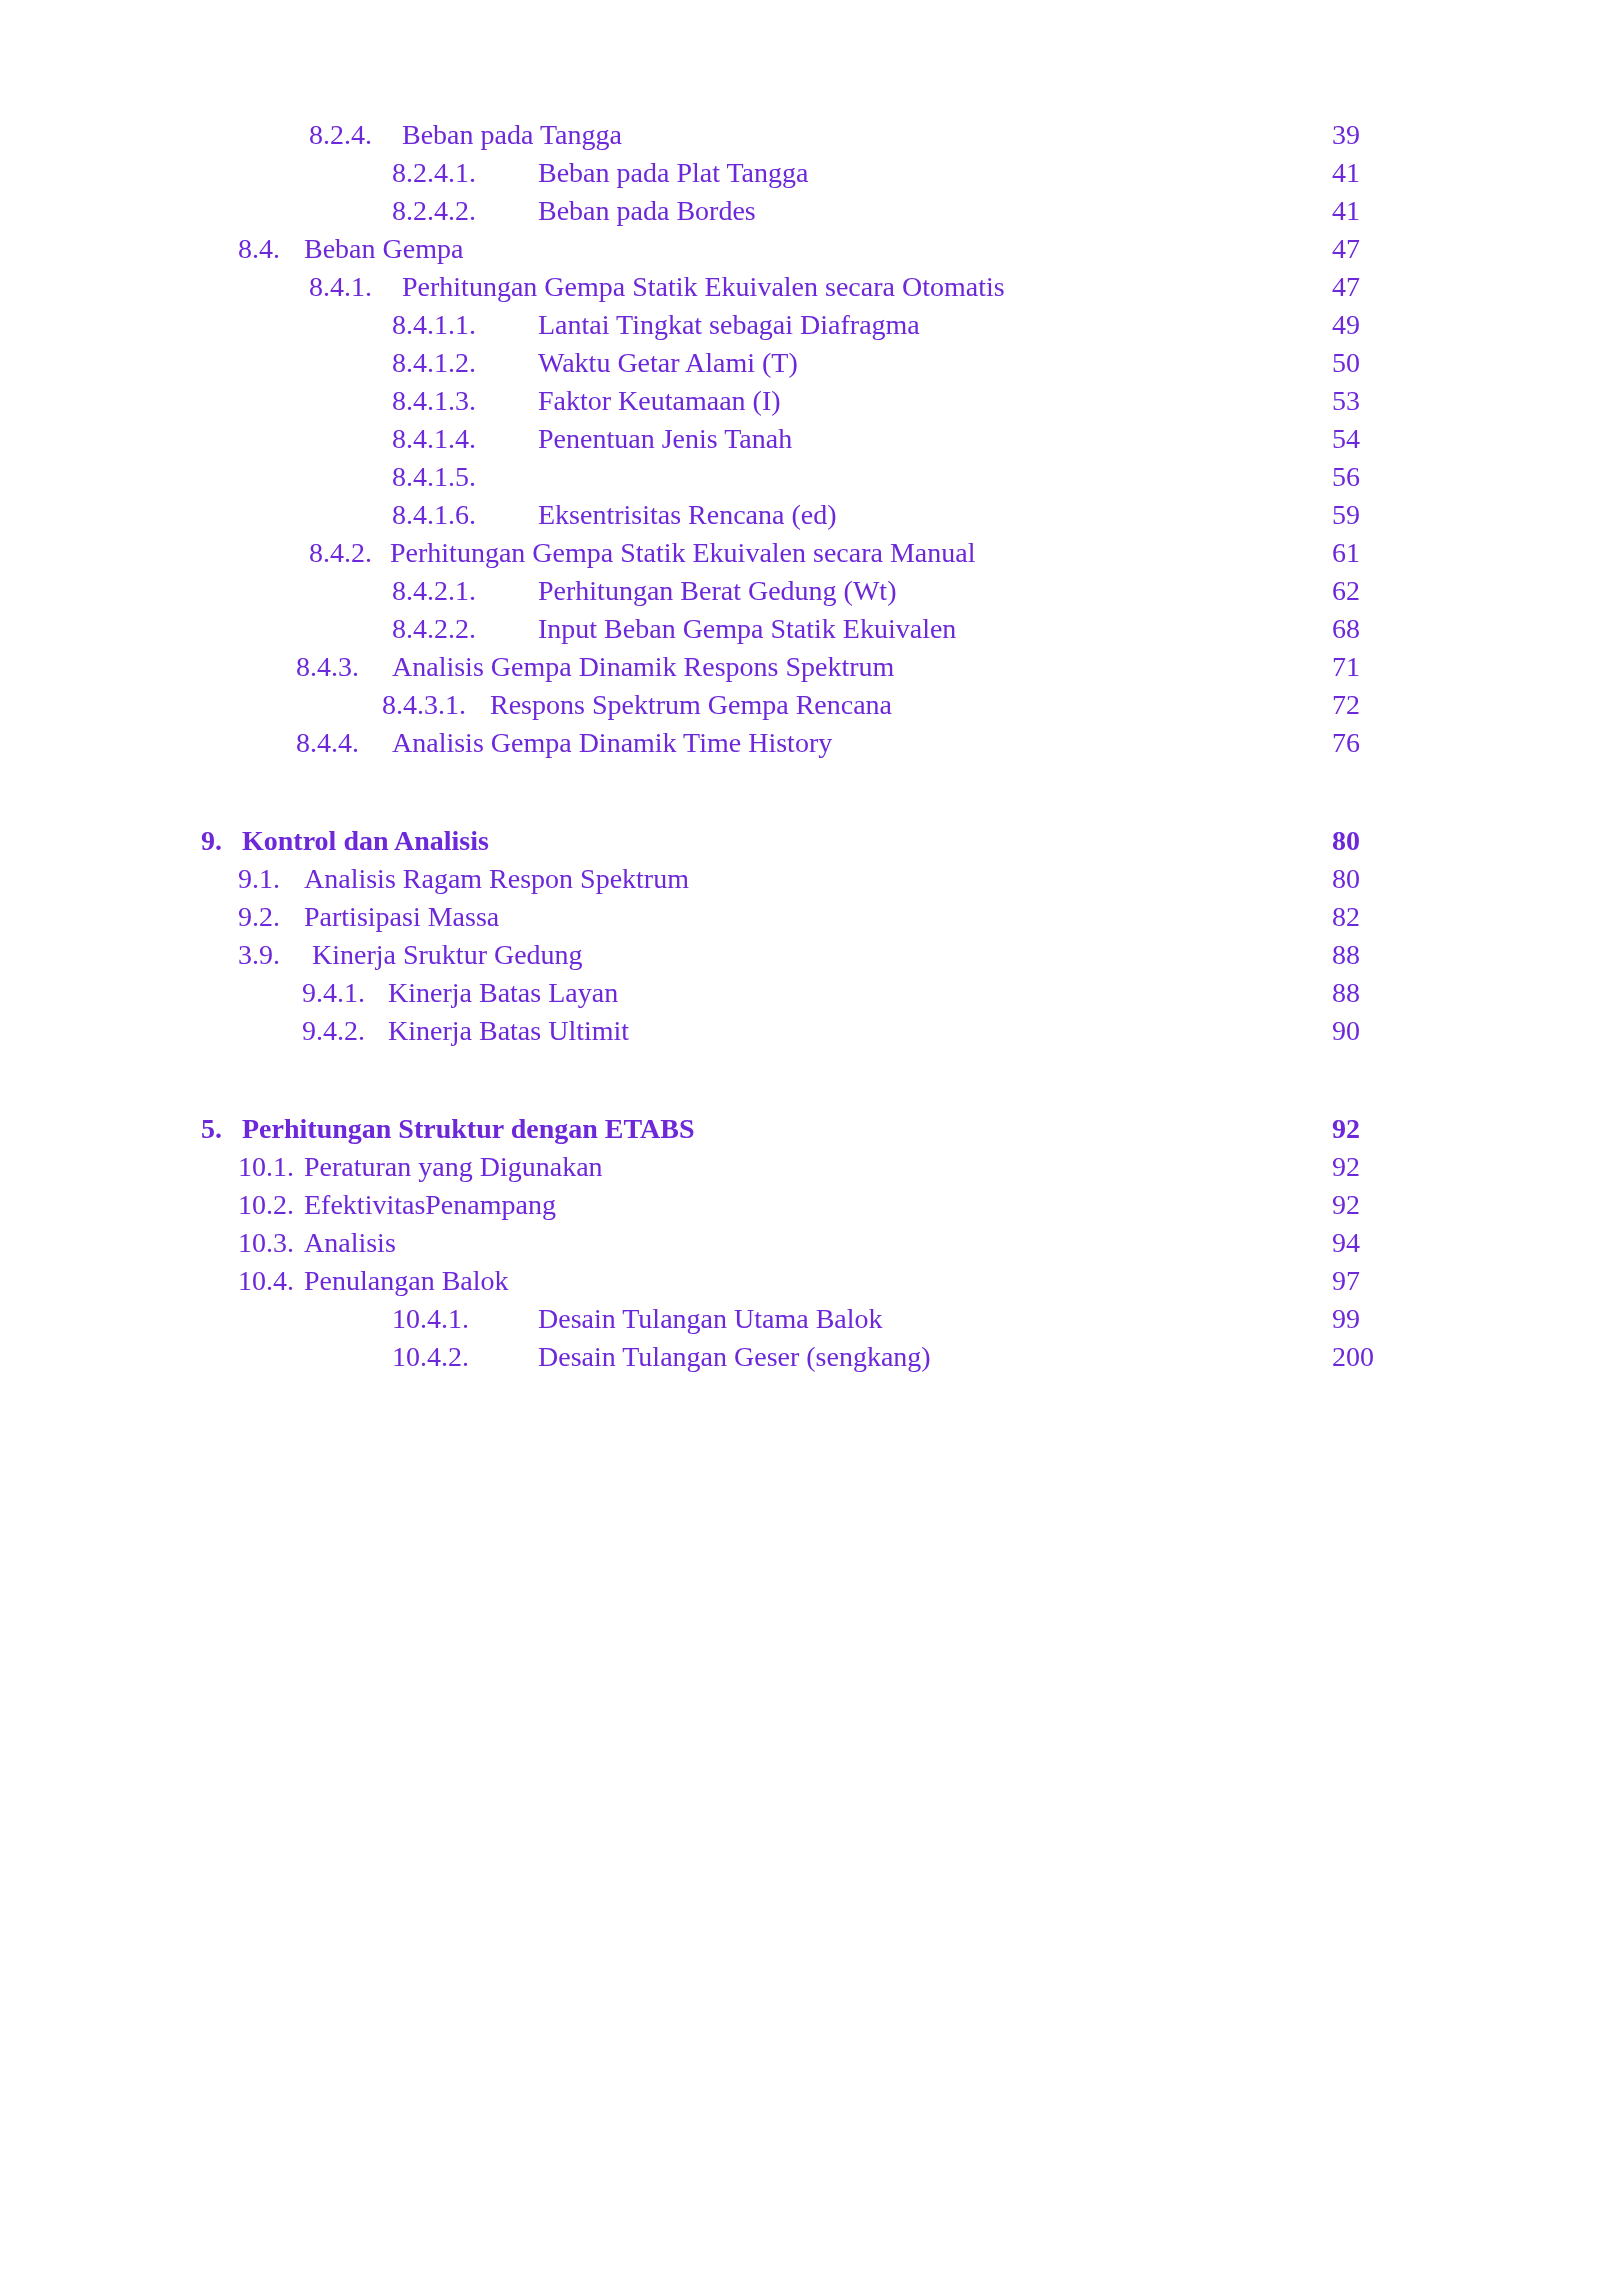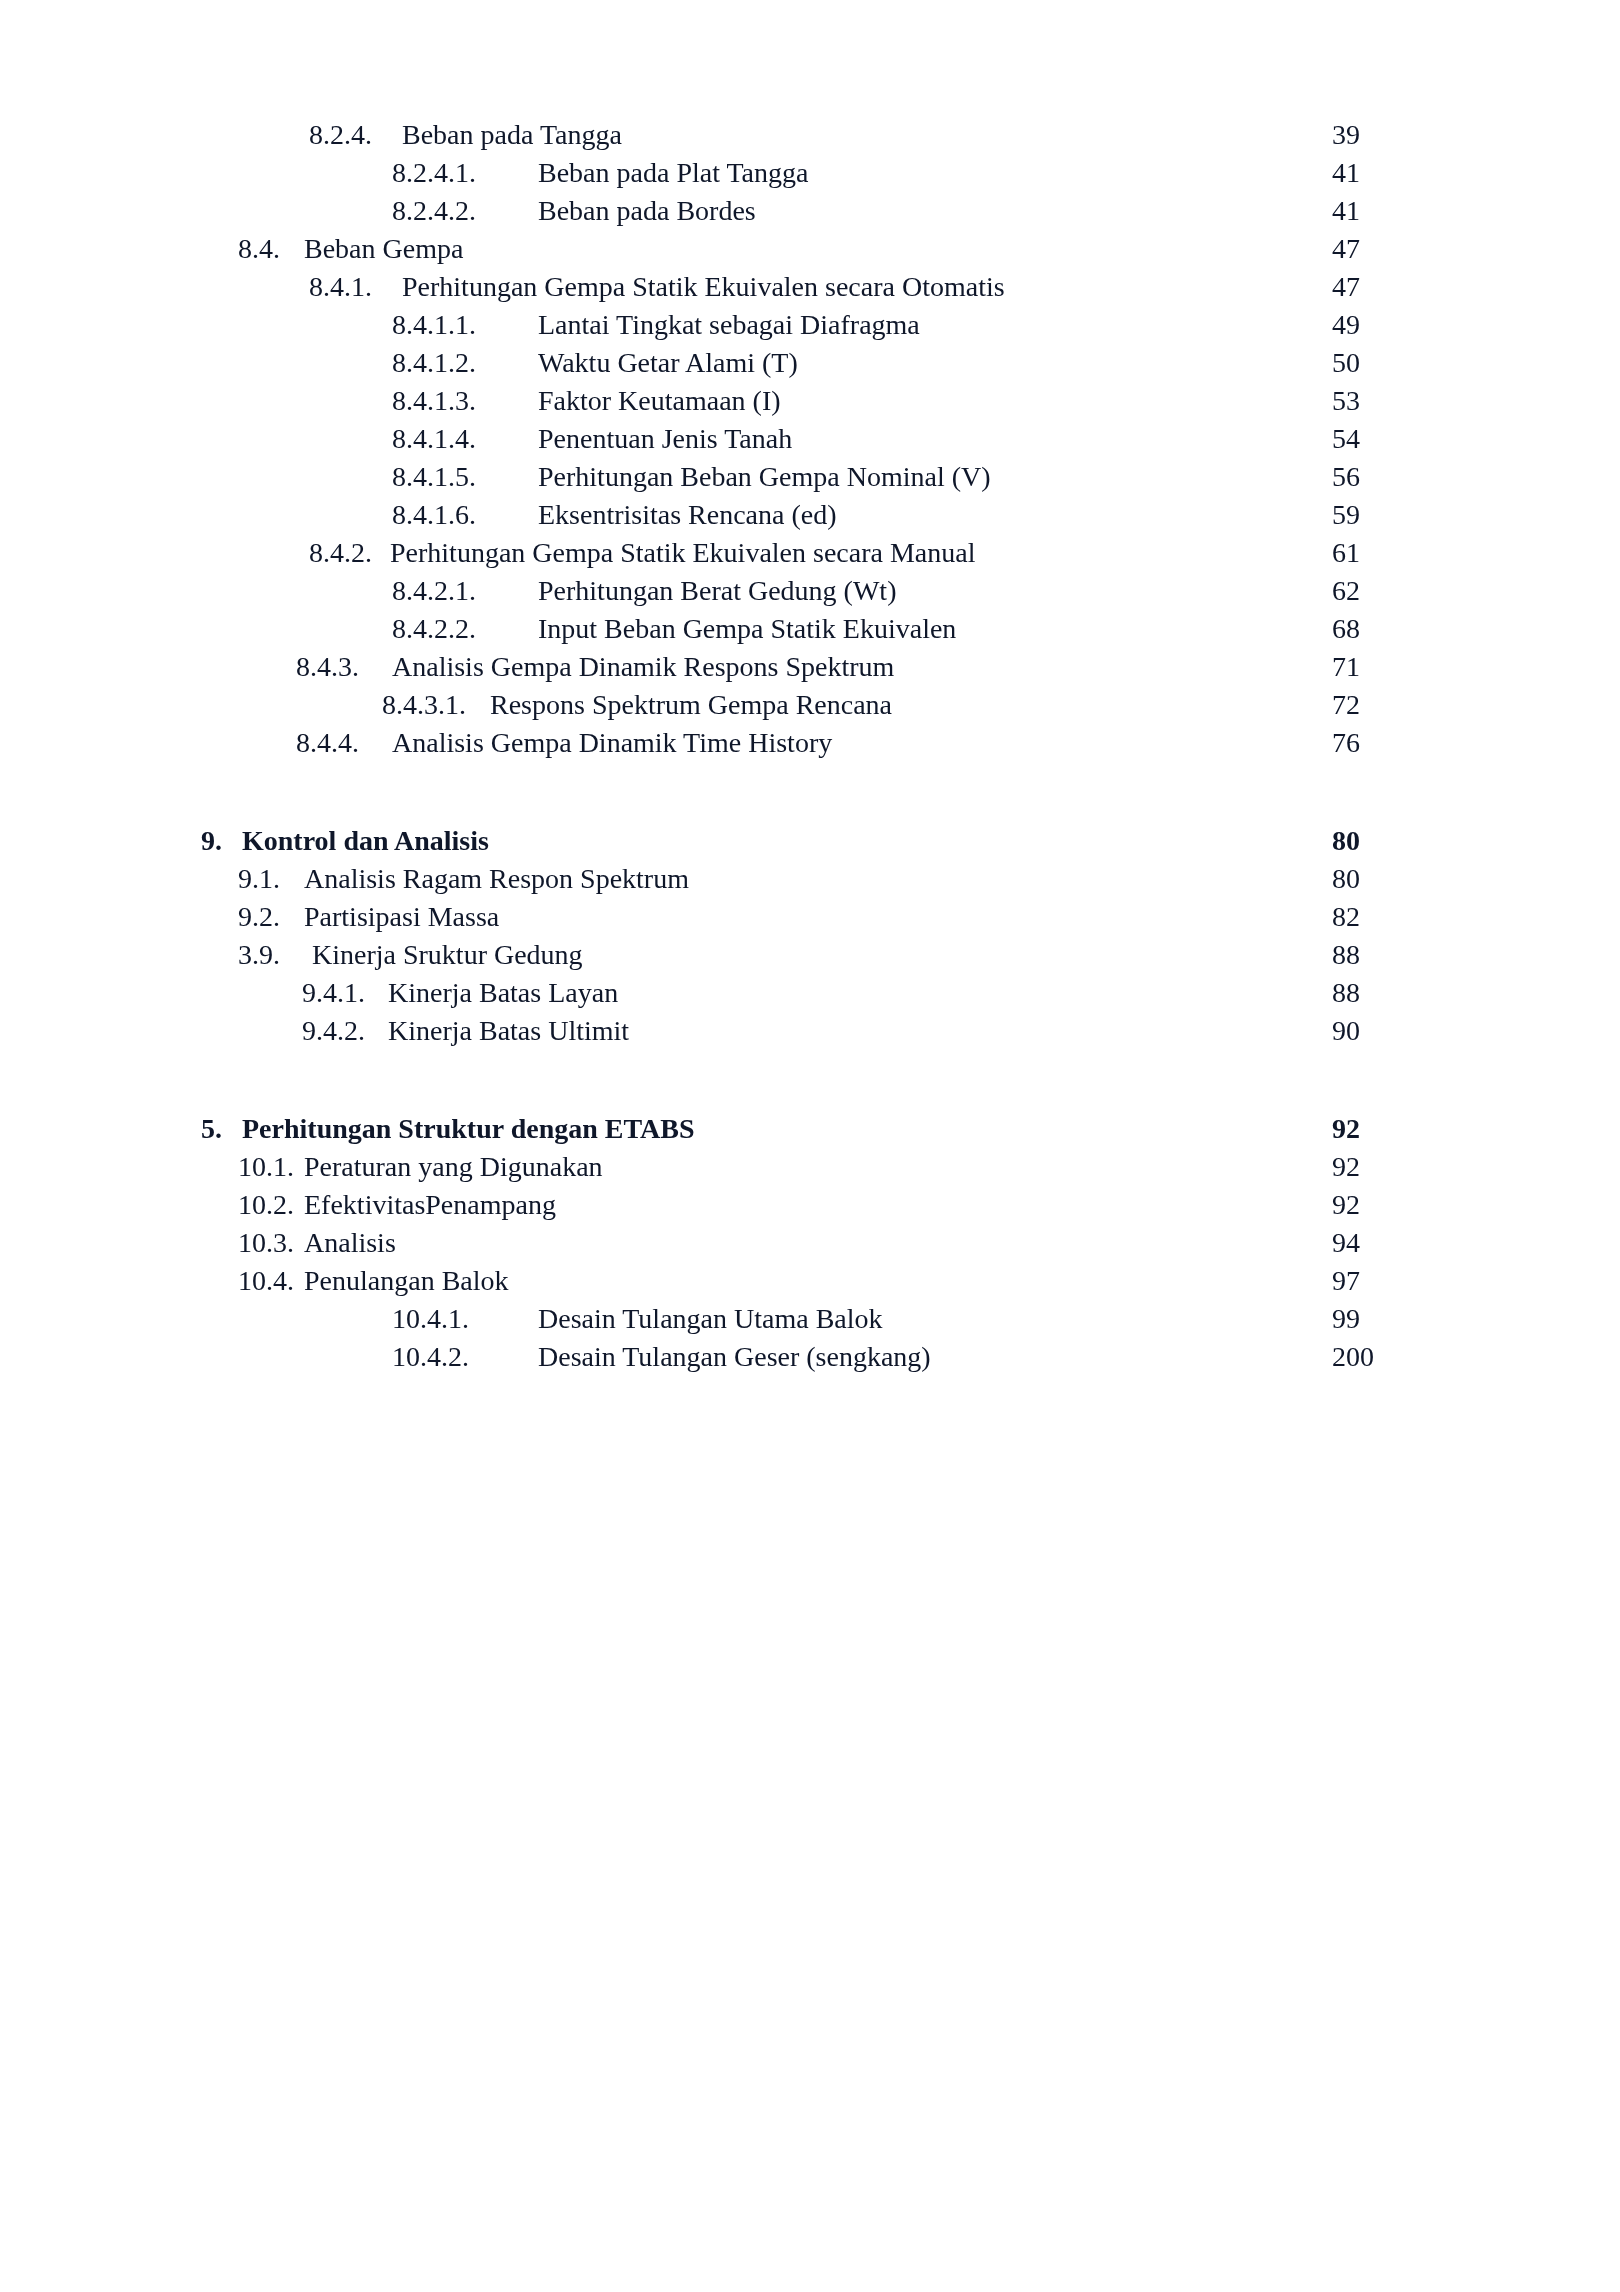--- a/index.html
+++ b/index.html
@@ -9,21 +9,21 @@
     background: #ffffff;
   }
   .page {
     position: relative;
     width: 1620px;
     height: 2293px;
     background: #ffffff;
     margin: 0 auto;
     overflow: hidden;
     font-family: "Liberation Serif", "DejaVu Serif", serif;
-    color: #0f172a;
+    color: #6d28d9;
     -webkit-font-smoothing: antialiased;
   }
   .toc {
     position: absolute;
     left: 0;
     top: 116px;
     width: 1620px;
   }
   .toc-row {
     position: relative;
@@ -122,21 +122,20 @@
         <span class="title">Faktor Keutamaan (I)</span>
         <span class="pagenum">53</span>
       </div>
       <div class="toc-row d4">
         <span class="num">8.4.1.4.</span>
         <span class="title">Penentuan Jenis Tanah</span>
         <span class="pagenum">54</span>
       </div>
       <div class="toc-row d4">
         <span class="num">8.4.1.5.</span>
-        <span class="title">Perhitungan Beban Gempa Nominal (V)</span>
         <span class="pagenum">56</span>
       </div>
       <div class="toc-row d4">
         <span class="num">8.4.1.6.</span>
         <span class="title">Eksentrisitas Rencana (ed)</span>
         <span class="pagenum">59</span>
       </div>
       <div class="toc-row d3c">
         <span class="num">8.4.2.</span>
         <span class="title">Perhitungan Gempa Statik Ekuivalen secara Manual</span>

